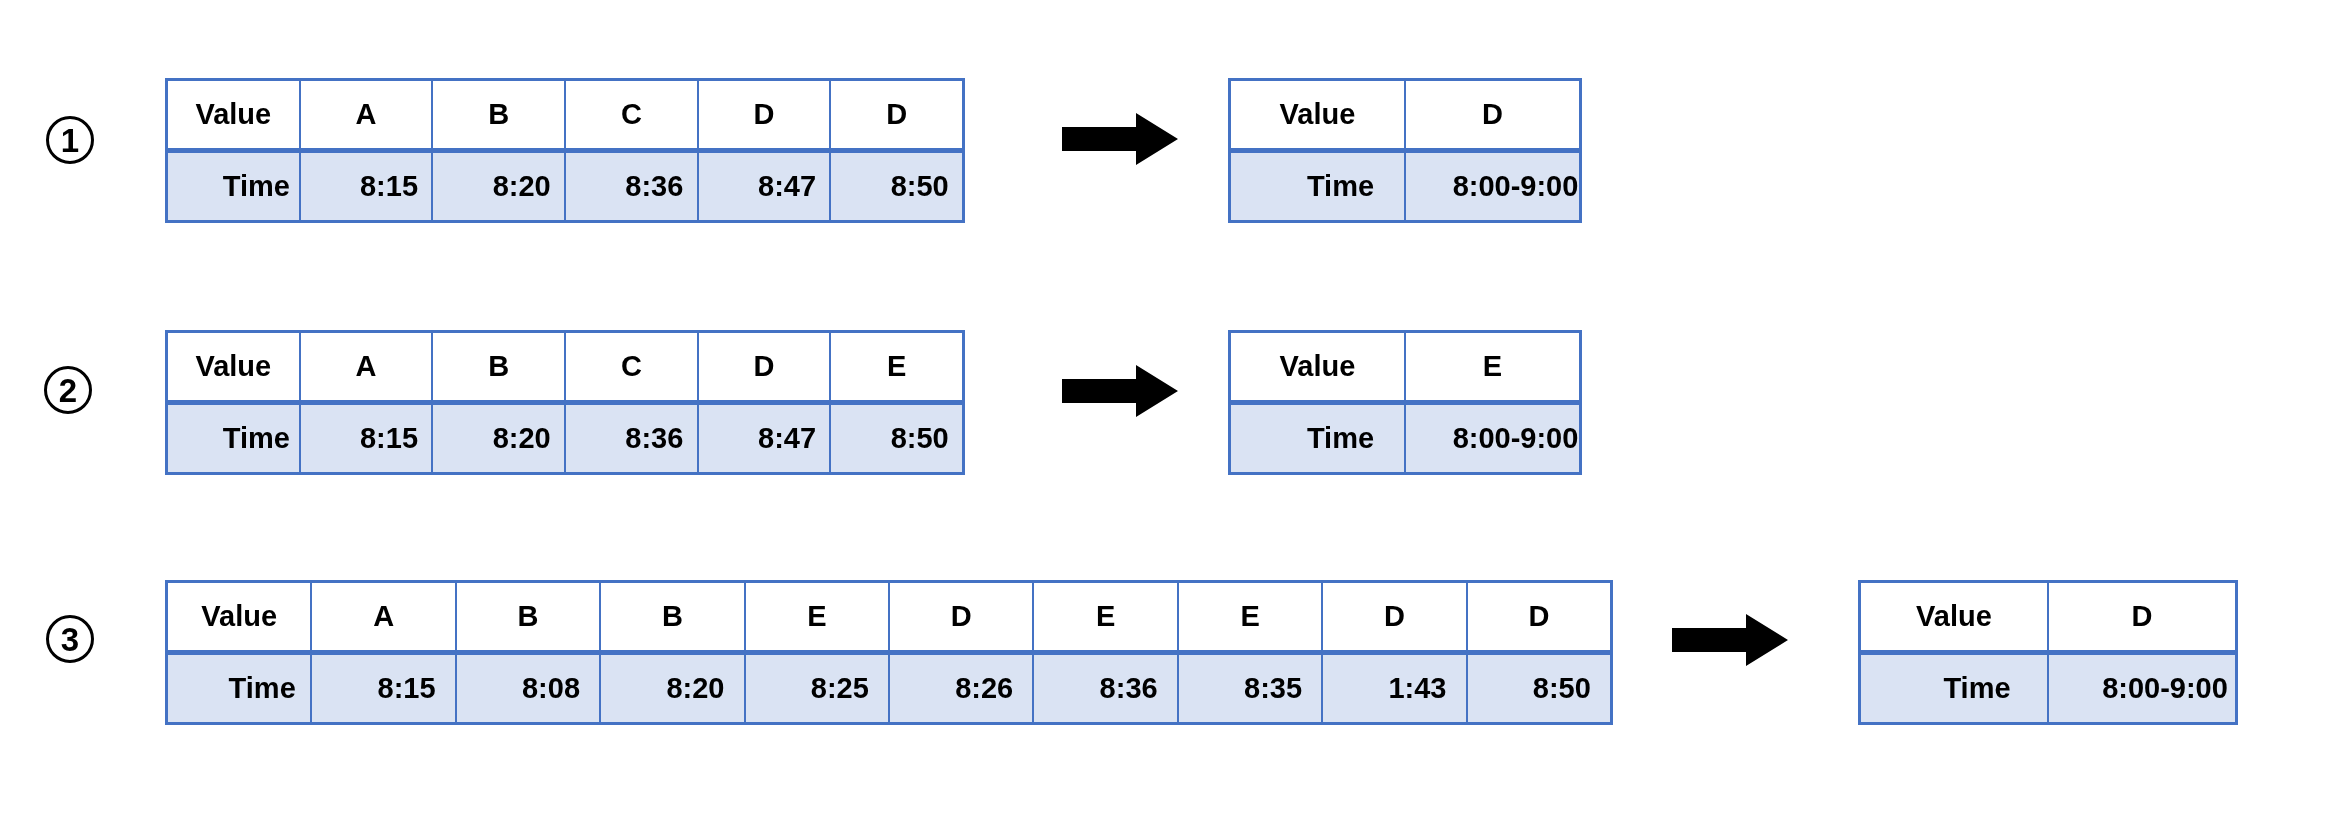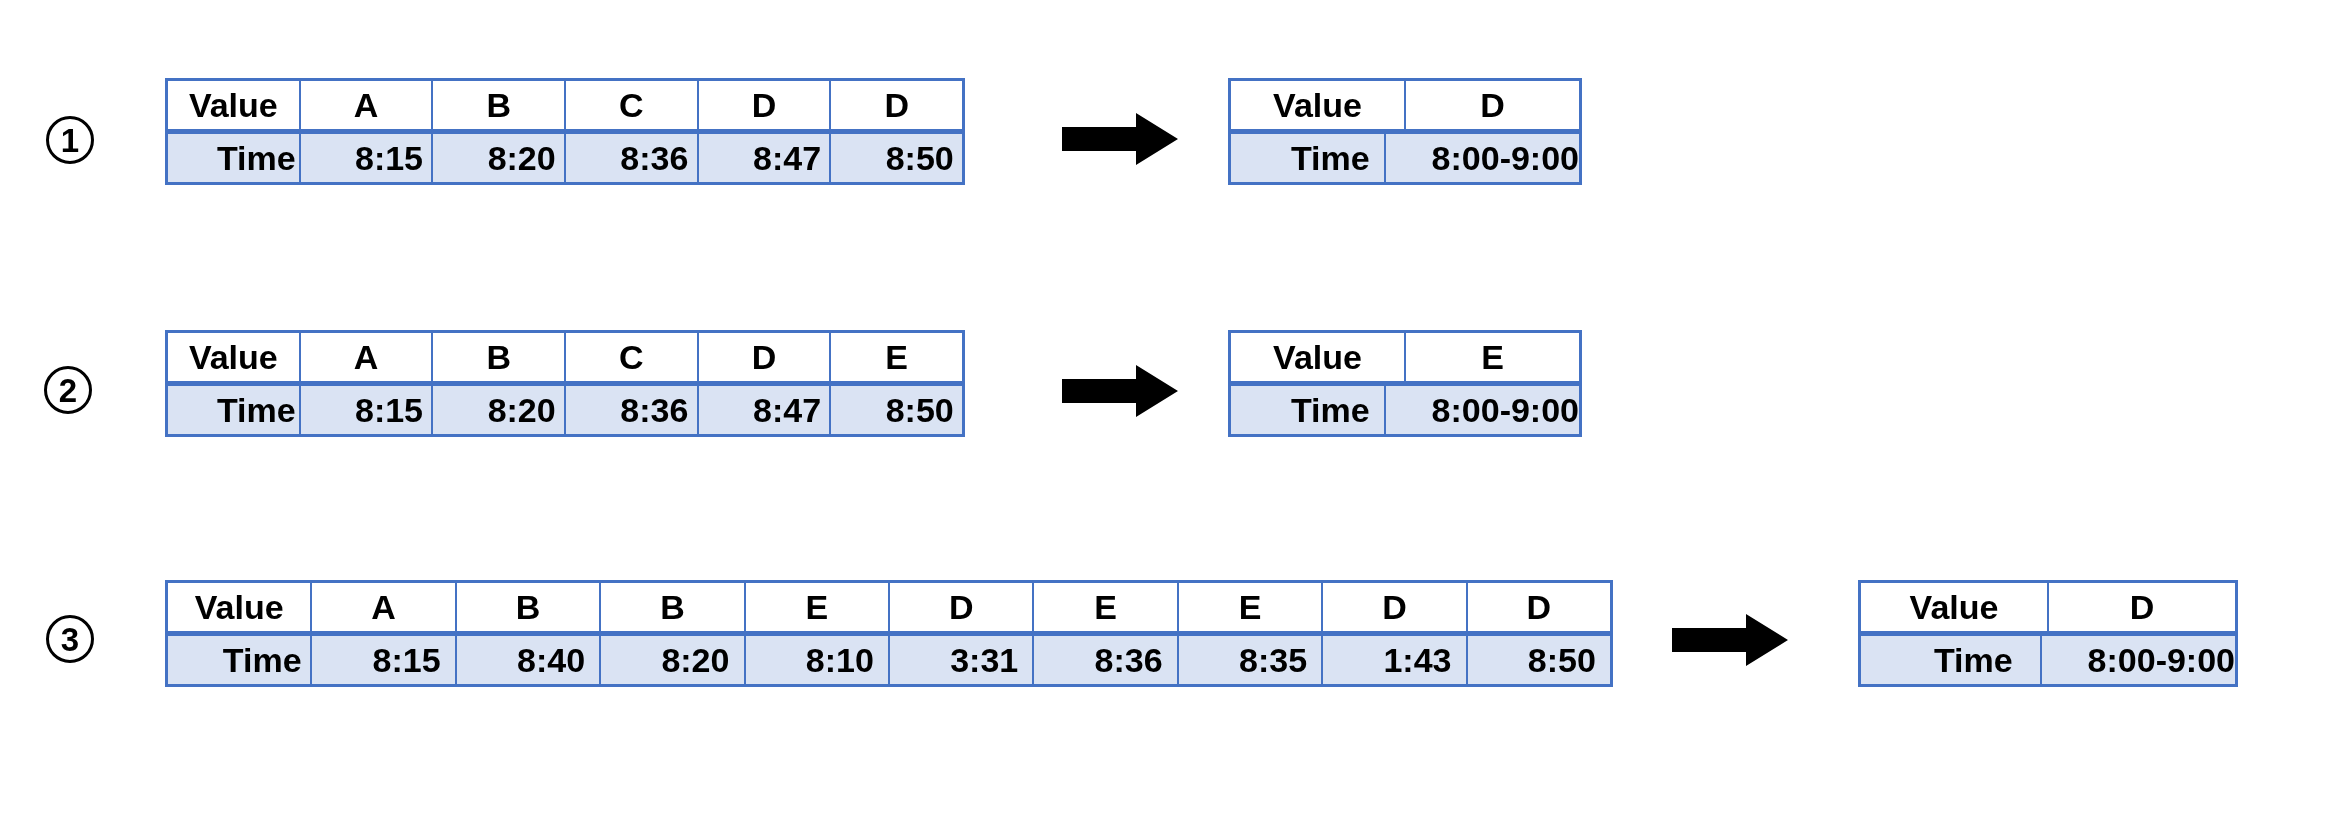--- a/index.html
+++ b/index.html
@@ -26,23 +26,23 @@
   .dtable {
     position: absolute;
     display: flex; flex-direction: column;
     border: 3px solid #4472C4;
     background: #ffffff;
   }
   .trow { display: flex; width: 100%; }
   .trow.header-row { border-bottom: 5px solid #4472C4; }
   .tcell {
     flex: 1 1 0;
-    height: 48px;
+    height: 67px;
     display: flex; align-items: center; justify-content: center;
-    font-size: 34px; font-weight: 700;
+    font-size: 29px; font-weight: 700;
     border-right: 2px solid #4472C4;
     background: #ffffff;
     white-space: nowrap;
   }
   .tcell:last-child { border-right: none; }
   .trow.time-row .tcell { background: #DAE3F3; padding-left: 46px; }
 
   
   #circle-1  { left: 46px;  top: 116px; }
   #in-1      { left: 165px; top: 78px;  width: 800px; }
@@ -155,24 +155,24 @@
         <div class="tcell">E</div>
         <div class="tcell">D</div>
         <div class="tcell">E</div>
         <div class="tcell">E</div>
         <div class="tcell">D</div>
         <div class="tcell">D</div>
       </div>
       <div class="trow time-row">
         <div class="tcell">Time</div>
         <div class="tcell">8:15</div>
-        <div class="tcell">8:40</div>
+        <div class="tcell">8:08</div>
         <div class="tcell">8:20</div>
-        <div class="tcell">8:10</div>
-        <div class="tcell">3:31</div>
+        <div class="tcell">8:25</div>
+        <div class="tcell">8:26</div>
         <div class="tcell">8:36</div>
         <div class="tcell">8:35</div>
         <div class="tcell">1:43</div>
         <div class="tcell">8:50</div>
       </div>
     </div>
   <div class="arrow" id="arrow-3">
     <svg viewBox="0 0 118 58" width="118" height="58" aria-hidden="true">
       <path d="M0 17 H74 V3 L116 29 L74 55 V41 H0 Z" fill="#000000"></path>
     </svg>

